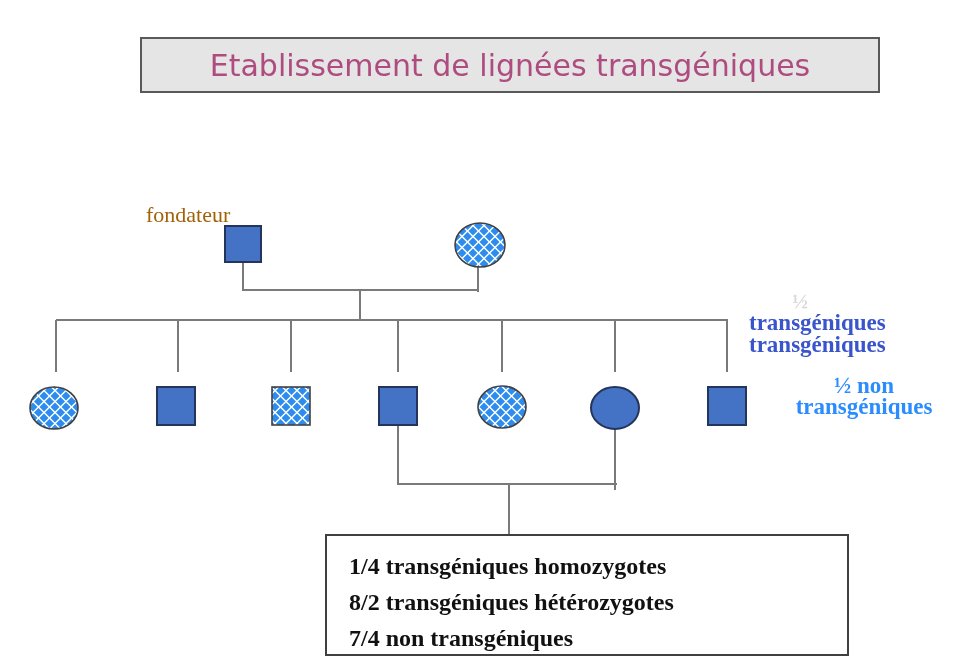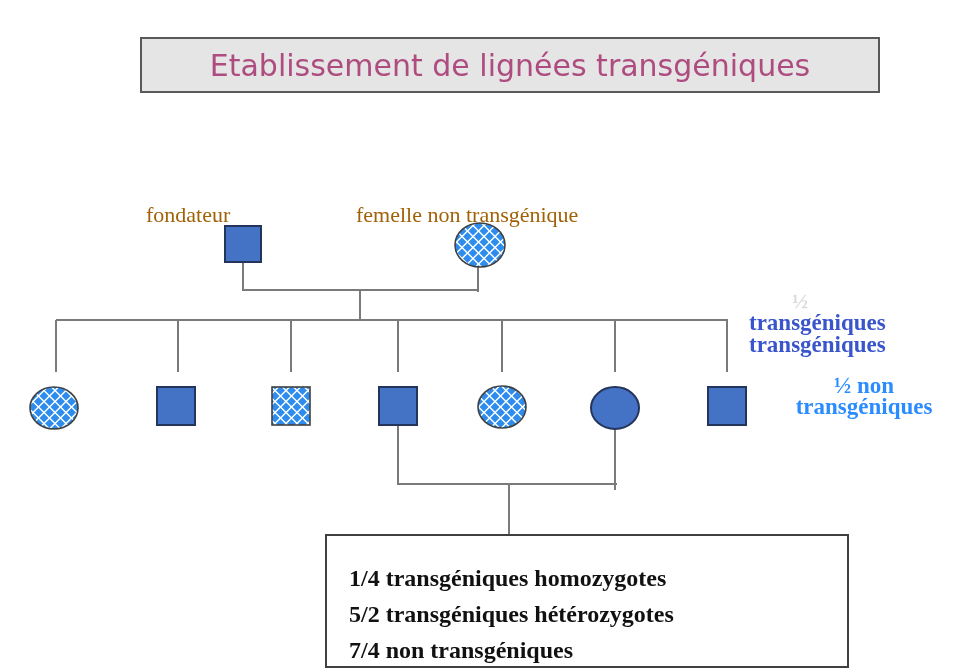--- a/index.html
+++ b/index.html
@@ -57,21 +57,21 @@
     left: 753px; top: 375px; width: 222px;
     font-size: 23px; line-height: 21px; text-align: center;
   }
 
   .result-box {
     position: absolute;
     left: 325px; top: 534px;
     width: 498px; height: 106px;
     border: 2px solid #404040;
     background: #ffffff;
-    padding: 24px 0 0 22px;
+    padding: 12px 0 0 22px;
   }
   .result-line {
     font-size: 24px;
     font-weight: bold;
     color: #111111;
     line-height: 36px;
     white-space: nowrap;
   }
 </style>
 </head>
@@ -121,33 +121,32 @@
         <ellipse cx="615" cy="408" rx="24" ry="21" fill="#4472C4" stroke="#24355C" stroke-width="2"></ellipse>
         <rect x="708" y="387" width="38" height="38" fill="#4472C4" stroke="#24355C" stroke-width="2"></rect>
       </g>
   </svg>
 
   <div class="title-box">
     <span class="title-text" style="color: rgb(174, 76, 128);">Etablissement de lignées transgéniques</span>
   </div>
 
   <div class="gen-label label-father">fondateur</div>
-  <div class="gen-label label-mother">femelle non transgénique</div>
 
   <div class="annot annot-faint" style="color: rgb(216, 216, 216);">½</div>
 
   <div class="annot annot-het" style="color: rgb(58, 85, 204);">
     <div>transgéniques</div>
     <div>transgéniques</div>
   </div>
 
   <div class="annot annot-non" style="color: rgb(43, 140, 255);">
     <div>½ non</div>
     <div>transgéniques</div>
   </div>
 
   <div class="result-box">
     <div class="result-line">1/4 transgéniques homozygotes</div>
-    <div class="result-line">5/2 transgéniques hétérozygotes</div>
+    <div class="result-line">8/2 transgéniques hétérozygotes</div>
     <div class="result-line">7/4 non transgéniques</div>
   </div>
 
 </div>
 
 </body></html>

